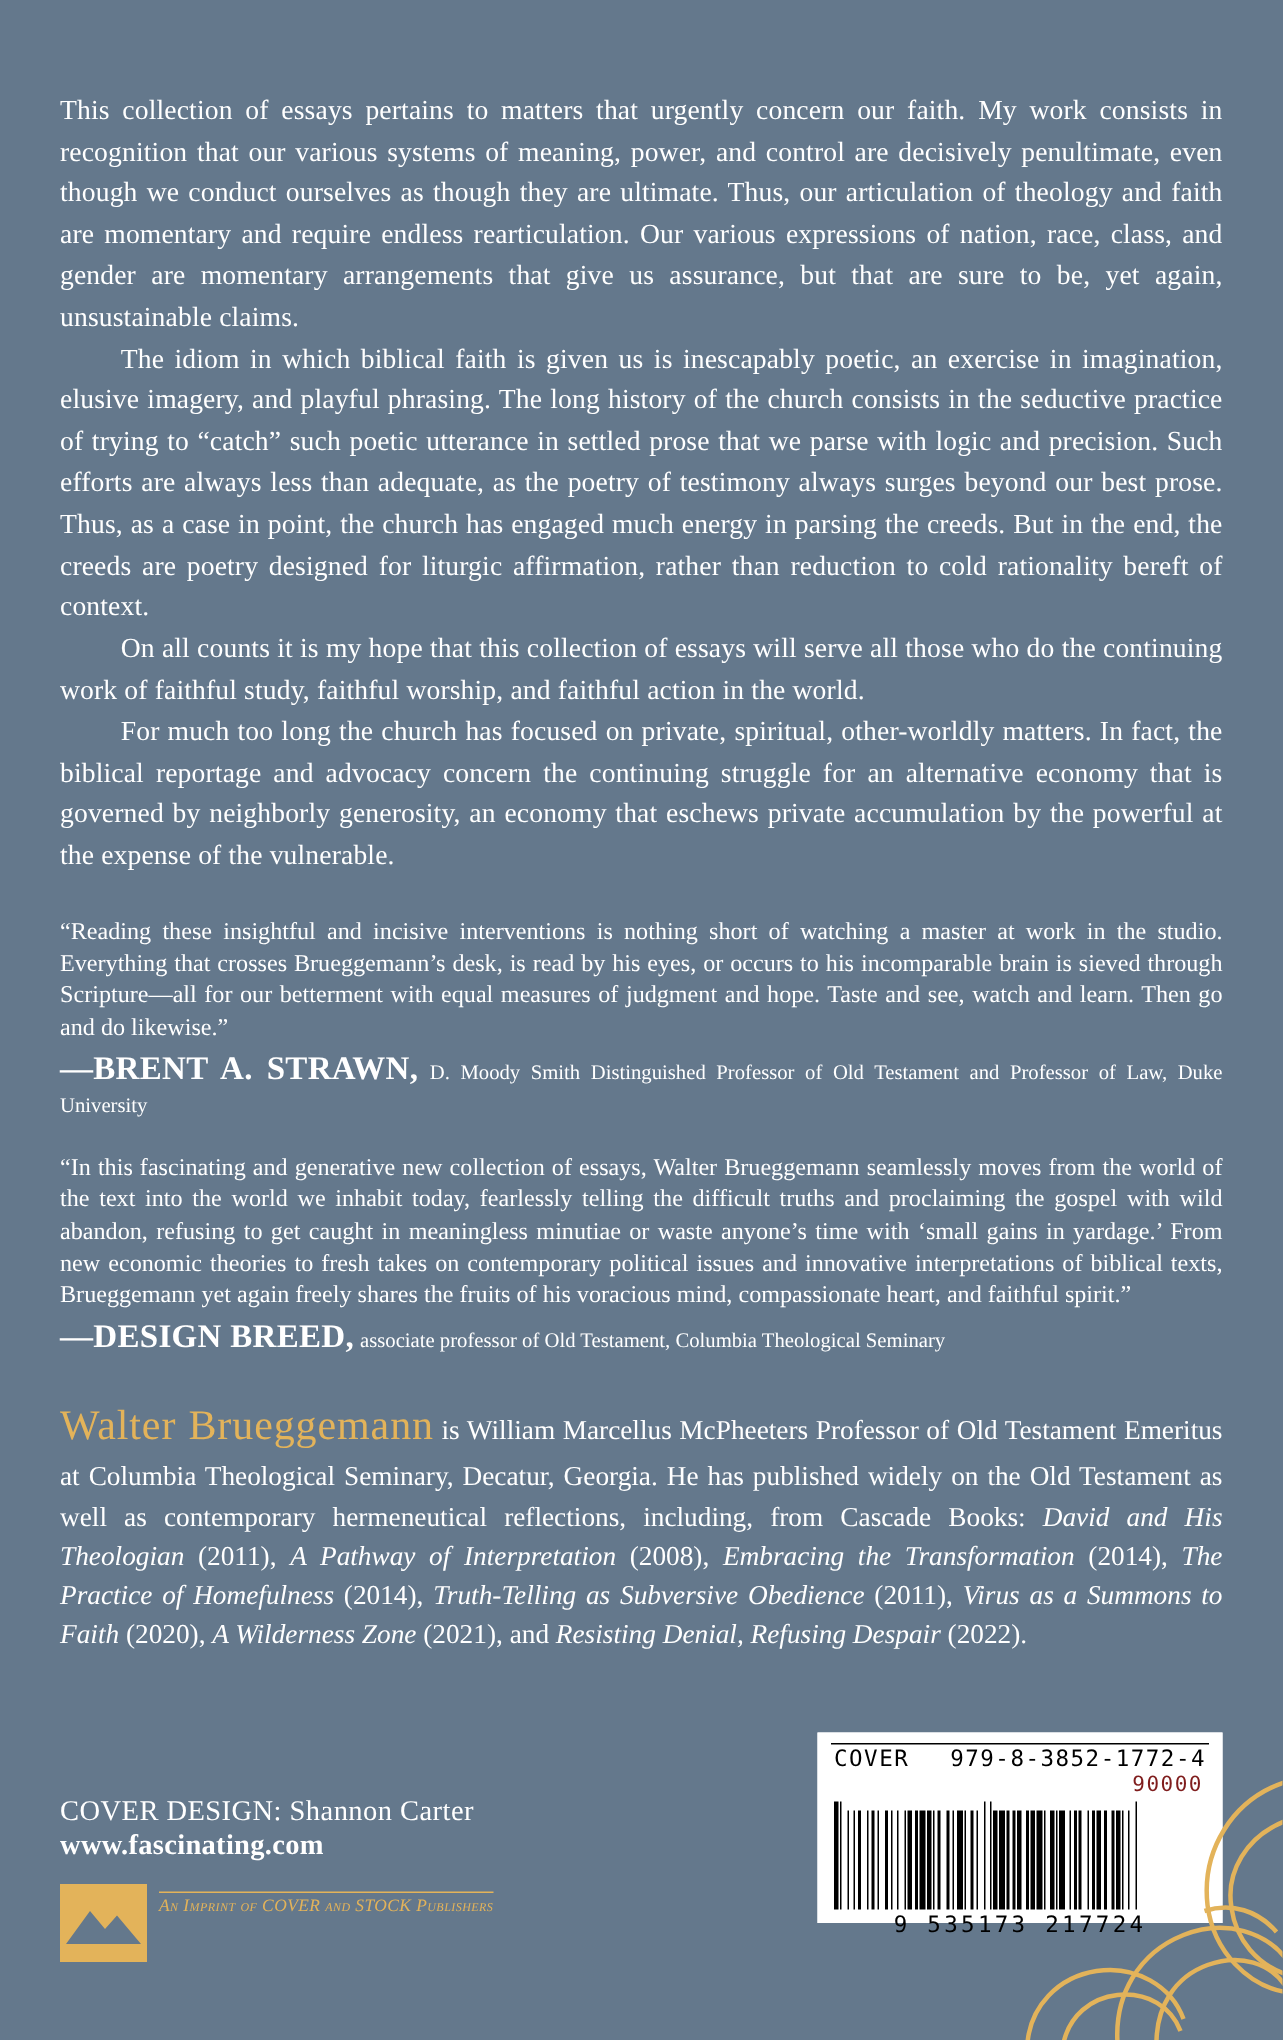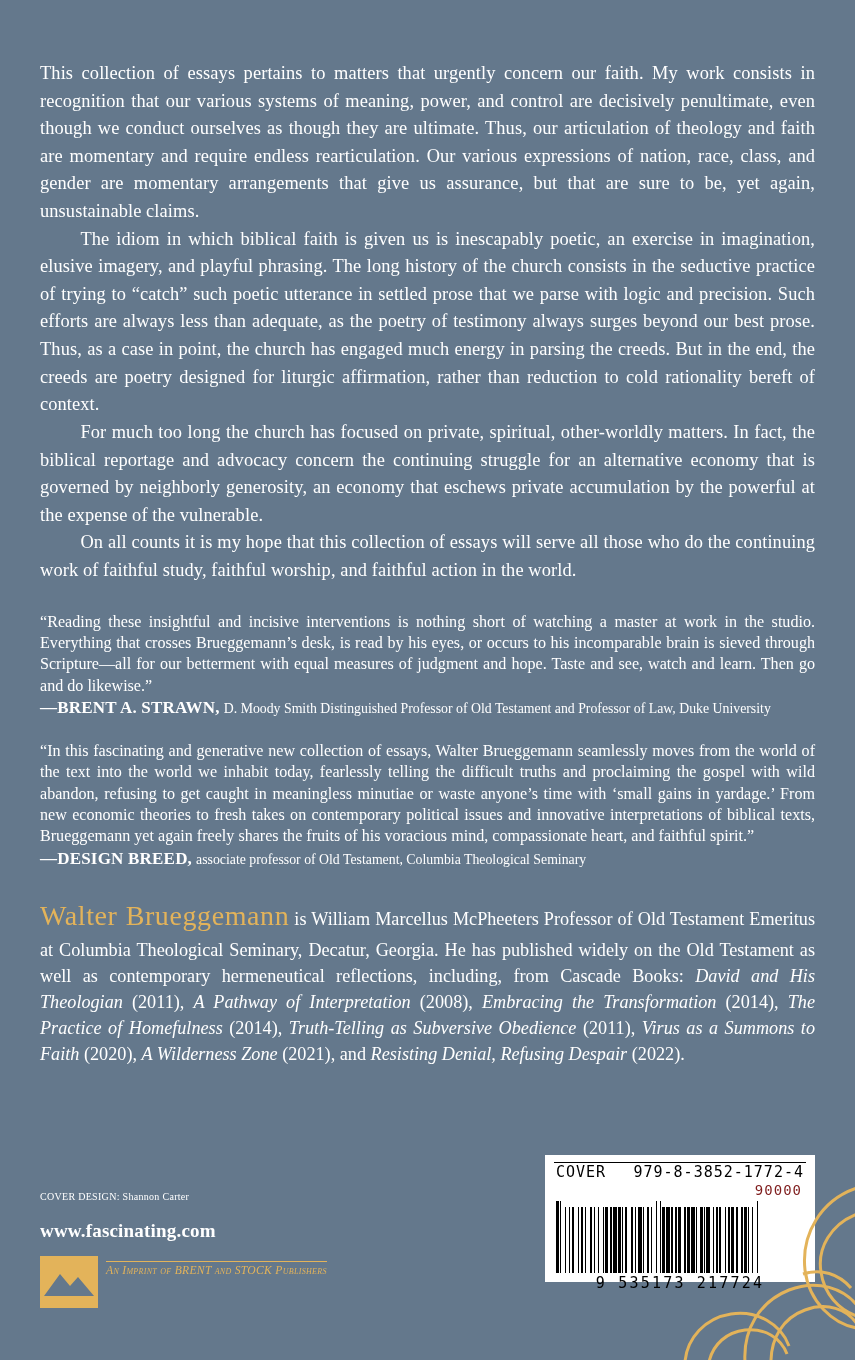--- a/index.html
+++ b/index.html
@@ -58,21 +58,21 @@
   }
   .blurb .quote-text {
     display: block;
   }
   .attrib {
     display: block;
     margin-top: 1px;
   }
   .attrib .name {
     font-weight: bold;
-    font-size: 17px;
+    font-size: 22px;
     letter-spacing: 0.2px;
   }
   .attrib .role {
     font-size: 13.8px;
   }
 
   
   .bio {
     margin-top: 26px;
     font-size: 18.2px;
@@ -90,23 +90,23 @@
   }
 
   
   .footer {
     position: absolute;
     left: 40px;
     bottom: 52px;
     width: 470px;
   }
   .cover-design {
-    font-size: 10px;
+    font-size: 19px;
     letter-spacing: 0.3px;
-    margin-bottom: 18px;
+    margin-bottom: 1px;
   }
   .website {
     font-size: 19px;
     font-weight: bold;
     letter-spacing: 0.2px;
   }
 
   .logo-block {
     margin-top: 14px;
     display: flex;
@@ -210,22 +210,22 @@
   }
 </style>
 </head>
 <body>
 
 <div class="page">
 
   <div class="preface">
     <p class="first">This collection of essays pertains to matters that urgently concern our faith. My work consists in recognition that our various systems of meaning, power, and control are decisively penultimate, even though we conduct ourselves as though they are ultimate. Thus, our articulation of theology and faith are momentary and require endless rearticulation. Our various expressions of nation, race, class, and gender are momentary arrangements that give us assurance, but that are sure to be, yet again, unsustainable claims.</p>
     <p>The idiom in which biblical faith is given us is inescapably poetic, an exercise in imagination, elusive imagery, and playful phrasing. The long history of the church consists in the seductive practice of trying to “catch” such poetic utterance in settled prose that we parse with logic and precision. Such efforts are always less than adequate, as the poetry of testimony always surges beyond our best prose. Thus, as a case in point, the church has engaged much energy in parsing the creeds. But in the end, the creeds are poetry designed for liturgic affirmation, rather than reduction to cold rationality bereft of context.</p>
+    <p>On all counts it is my hope that this collection of essays will serve all those who do the continuing work of faithful study, faithful worship, and faithful action in the world.</p>
     <p>For much too long the church has focused on private, spiritual, other-worldly matters. In fact, the biblical reportage and advocacy concern the continuing struggle for an alternative economy that is governed by neighborly generosity, an economy that eschews private accumulation by the powerful at the expense of the vulnerable.</p>
-    <p>On all counts it is my hope that this collection of essays will serve all those who do the continuing work of faithful study, faithful worship, and faithful action in the world.</p>
   </div>
 
   <div class="blurbs">
 
     <div class="blurb">
       <span class="quote-text">“Reading these insightful and incisive interventions is nothing short of watching a master at work in the studio. Everything that crosses Brueggemann’s desk, is read by his eyes, or occurs to his incomparable brain is sieved through Scripture—all for our betterment with equal measures of judgment and hope. Taste and see, watch and learn. Then go and do likewise.”</span>
       <span class="attrib">
         <span class="name">—BRENT A. STRAWN,</span>
         <span class="role">D. Moody Smith Distinguished Professor of Old Testament and Professor of Law, Duke University</span>
       </span>
@@ -251,21 +251,21 @@
 
     <div class="logo-block">
       <div class="logo-mark">
         <svg width="58" height="52" viewBox="0 0 58 52" xmlns="http://www.w3.org/2000/svg">
           <rect x="0" y="0" width="58" height="52" fill="#e3b35a"></rect>
           <path d="M4 40 L20 18 L30 30 L38 21 L54 40 Z" fill="#64788c"></path>
           <path d="M4 44 L54 44 L54 47 L4 47 Z" fill="#e3b35a"></path>
         </svg>
       </div>
       <div class="logo-text">
-        <div class="logo-sub">An Imprint of BRENT and STOCK Publishers</div>
+        <div class="logo-sub">An Imprint of COVER and STOCK Publishers</div>
       </div>
     </div>
   </div>
 
   <div class="barcode-box">
     <div class="isbn-rule"></div>
     <div class="isbn-line">
       <span>COVER</span>
       <span>979-8-3852-1772-4</span>
     </div>

